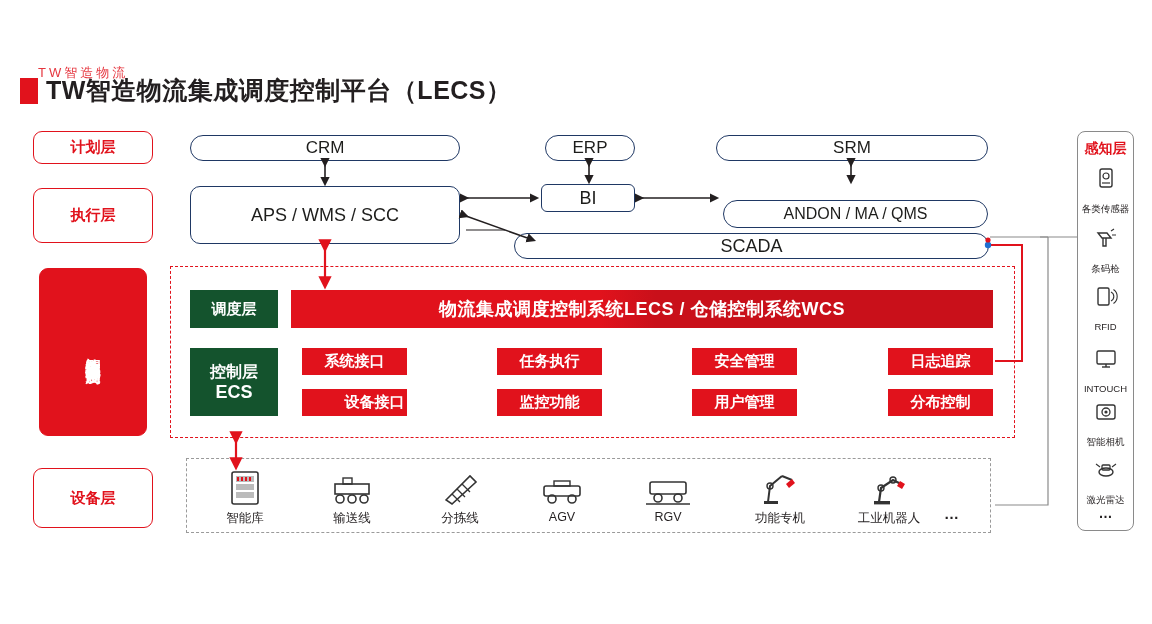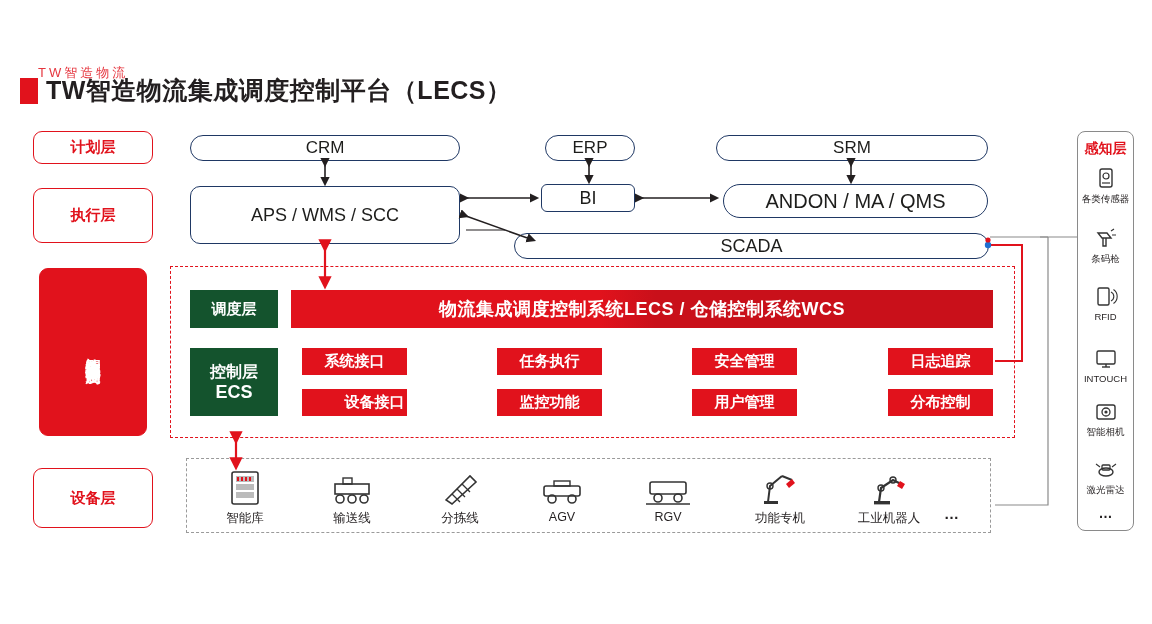--- a/index.html
+++ b/index.html
@@ -52,21 +52,21 @@
     position:absolute; box-sizing:border-box;
     border:1.4px solid #1f3864; border-radius:18px;
     display:flex; align-items:center; justify-content:center;
     background:#fff; font-size:17px; color:#1d1d1b; white-space:nowrap;
   }
   #box-crm   { left:190px; top:135px; width:270px; height:26px; }
   #box-erp   { left:545px; top:135px; width:90px;  height:26px; }
   #box-srm   { left:716px; top:135px; width:272px; height:26px; }
   #box-aps   { left:190px; top:186px; width:270px; height:58px; border-radius:10px; font-size:18px; }
   #box-bi    { left:541px; top:184px; width:94px;  height:28px; border-radius:6px; font-size:18px; }
-  #box-andon { left:723px; top:184px; width:265px; height:34px; font-size:20px; }
+  #box-andon { left:723px; top:200px; width:265px; height:28px; font-size:16px; }
   #box-scada { left:514px; top:233px; width:475px; height:26px; font-size:18px; }
 
   
   .core-dashed {
     position:absolute; left:170px; top:266px; width:845px; height:172px;
     border:1.6px dashed #e1121c; box-sizing:border-box; background:#fff;
   }
 
   
   .red-label {
@@ -108,21 +108,21 @@
   .sense-box {
     position:absolute; left:1077px; top:131px; width:57px; height:400px;
     border:1.3px solid #8a8a8a; border-radius:8px; box-sizing:border-box; background:#fff;
   }
   .sense-title {
     position:absolute; left:1077px; top:140px; width:57px; text-align:center;
     color:#e1121c; font-size:14px; font-weight:bold;
   }
   .sense-item { position:absolute; left:1077px; width:57px; text-align:center; }
   .sense-item .ic { height:26px; display:flex; align-items:flex-end; justify-content:center; }
-  .sense-item .cap { font-size:9.5px; color:#231f20; margin-top:2px; white-space:nowrap; }
+  .sense-item .cap { font-size:9.5px; color:#231f20; margin-top:12px; white-space:nowrap; }
   .sense-ellipsis { position:absolute; left:1077px; width:57px; text-align:center; font-size:14px; font-weight:bold; }
 
   svg.overlay { position:absolute; left:0; top:0; width:1152px; height:624px; pointer-events:none; }
 </style>
 </head>
 <body>
 
 <div class="canvas">
 
   <div class="title-ghost">TW智造物流</div>

